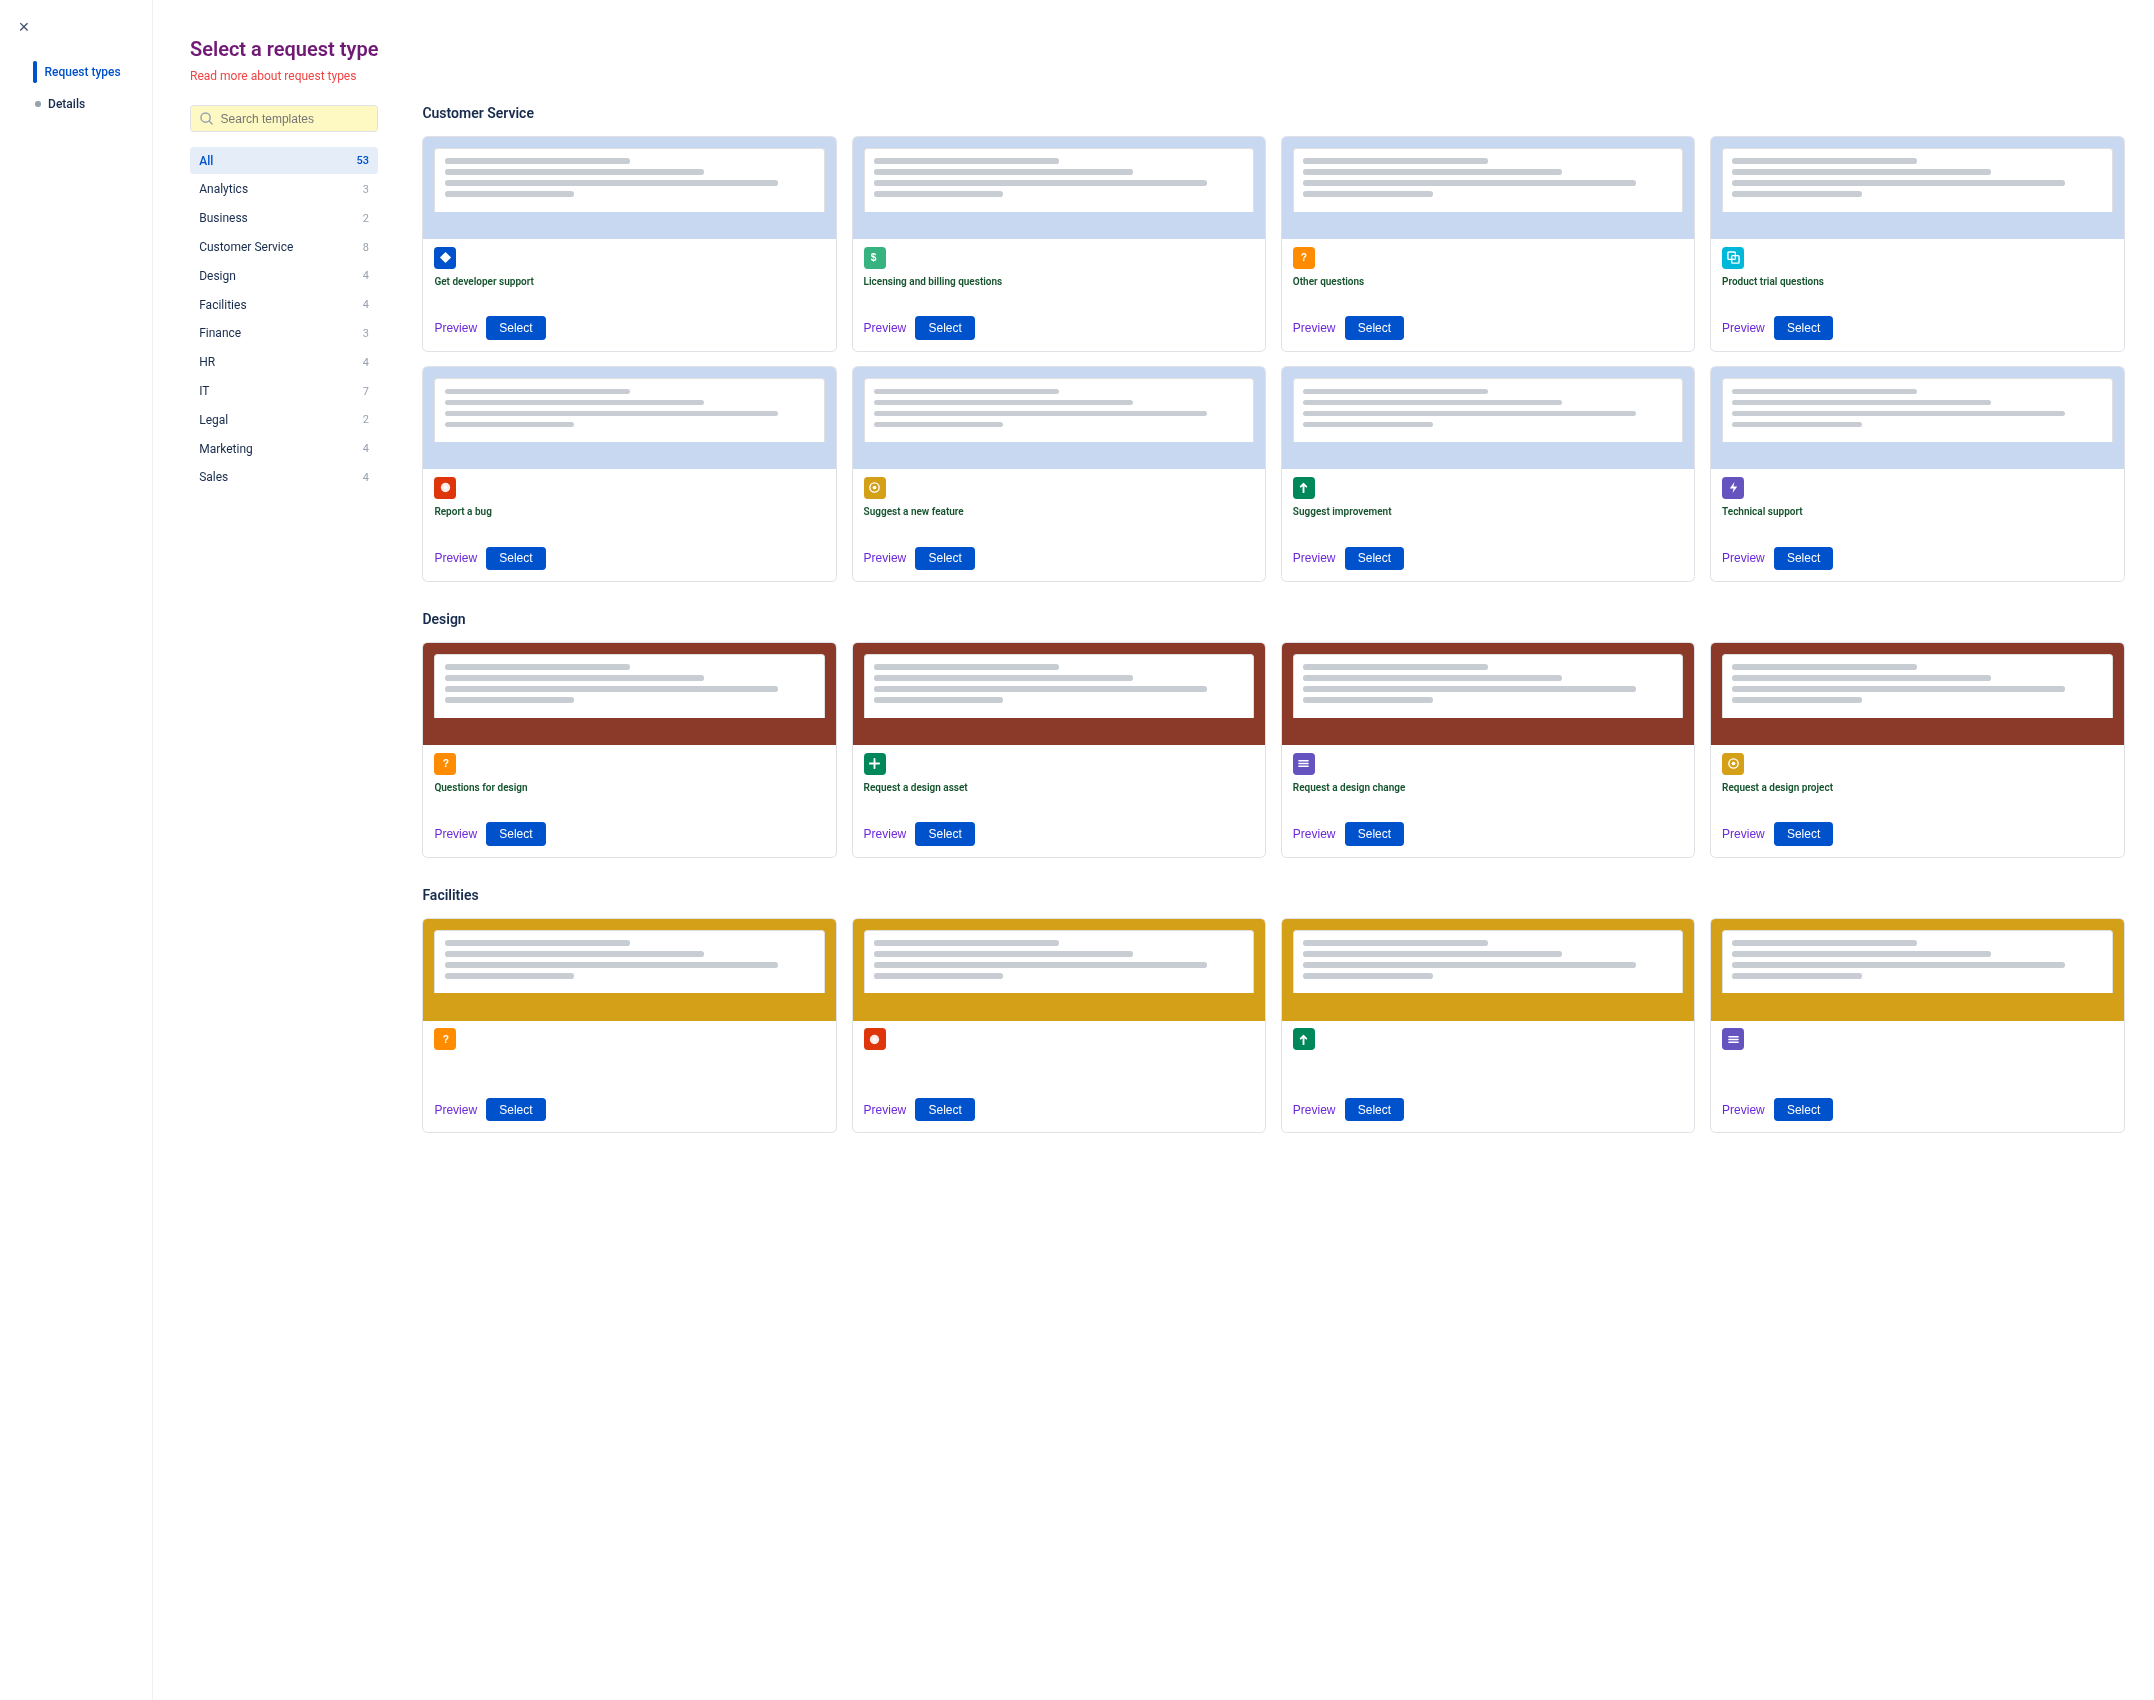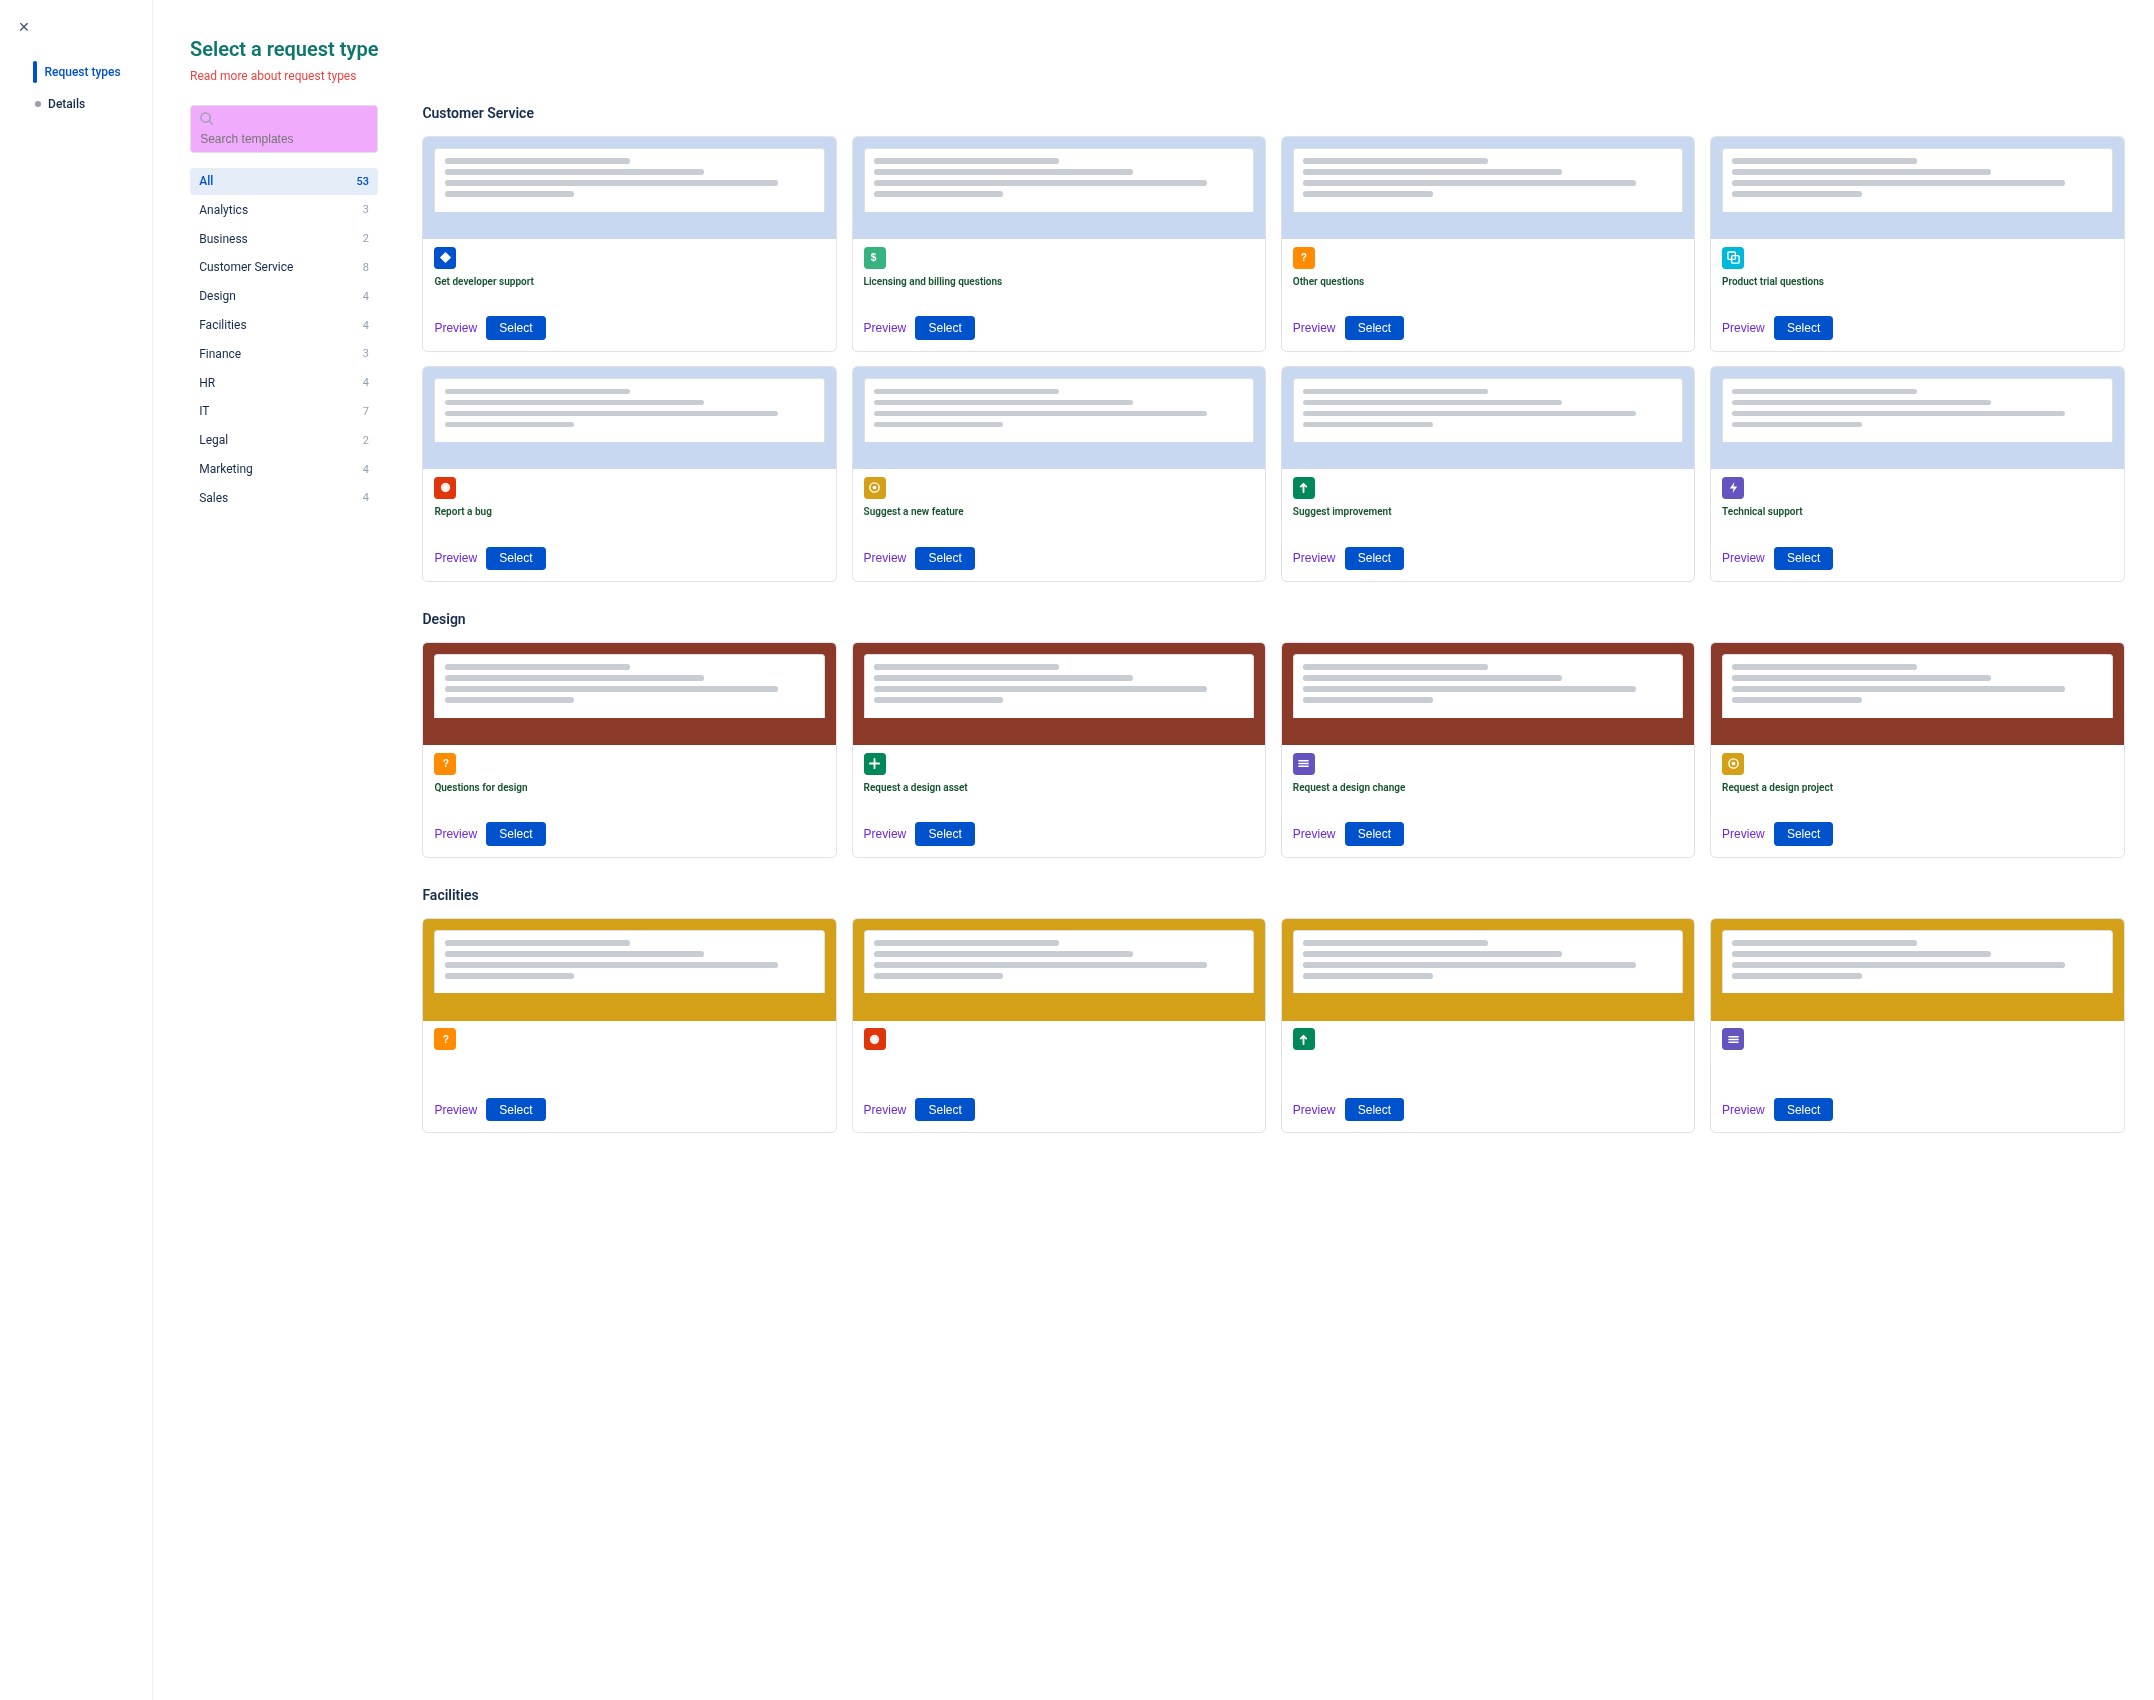--- a/index.html
+++ b/index.html
@@ -77,21 +77,21 @@
     }
     
     .main-content {
       flex: 1;
       overflow-y: auto;
       padding: 37px 29.5px 37px 37px;
     }
     .page-title {
       font-size: 20px;
       font-weight: 600;
-      color: #0f766e;
+      color: #701a75;
       margin-bottom: 7.4px;
     }
     .page-subtitle {
       font-size: 12px;
       color: #42526e;
       margin-bottom: 3.7px;
     }
     .page-subtitle strong {
       font-weight: 600;
       color: #172b4d;
@@ -103,27 +103,27 @@
     }
     
     .left-panel {
       width: 203px;
       min-width: 166px;
       padding: 0 14.8px 0 0;
       flex-shrink: 0;
     }
     .search-box {
       display: flex;
+      align-items: center;
       border: 0.9px solid #dfe1e6;
       border-radius: 3.7px;
       padding: 5.5px 9.2px;
       gap: 7.4px;
       margin-bottom: 14.8px;
-      background: #f0abfc;
-      flex-direction: column;
+      background: #fef9c3;
     }
     .search-box input {
       border: none;
       outline: none;
       background: transparent;
       font-size: 12px;
       color: #42526e;
       width: 100%;
     }
     .search-icon-svg {

